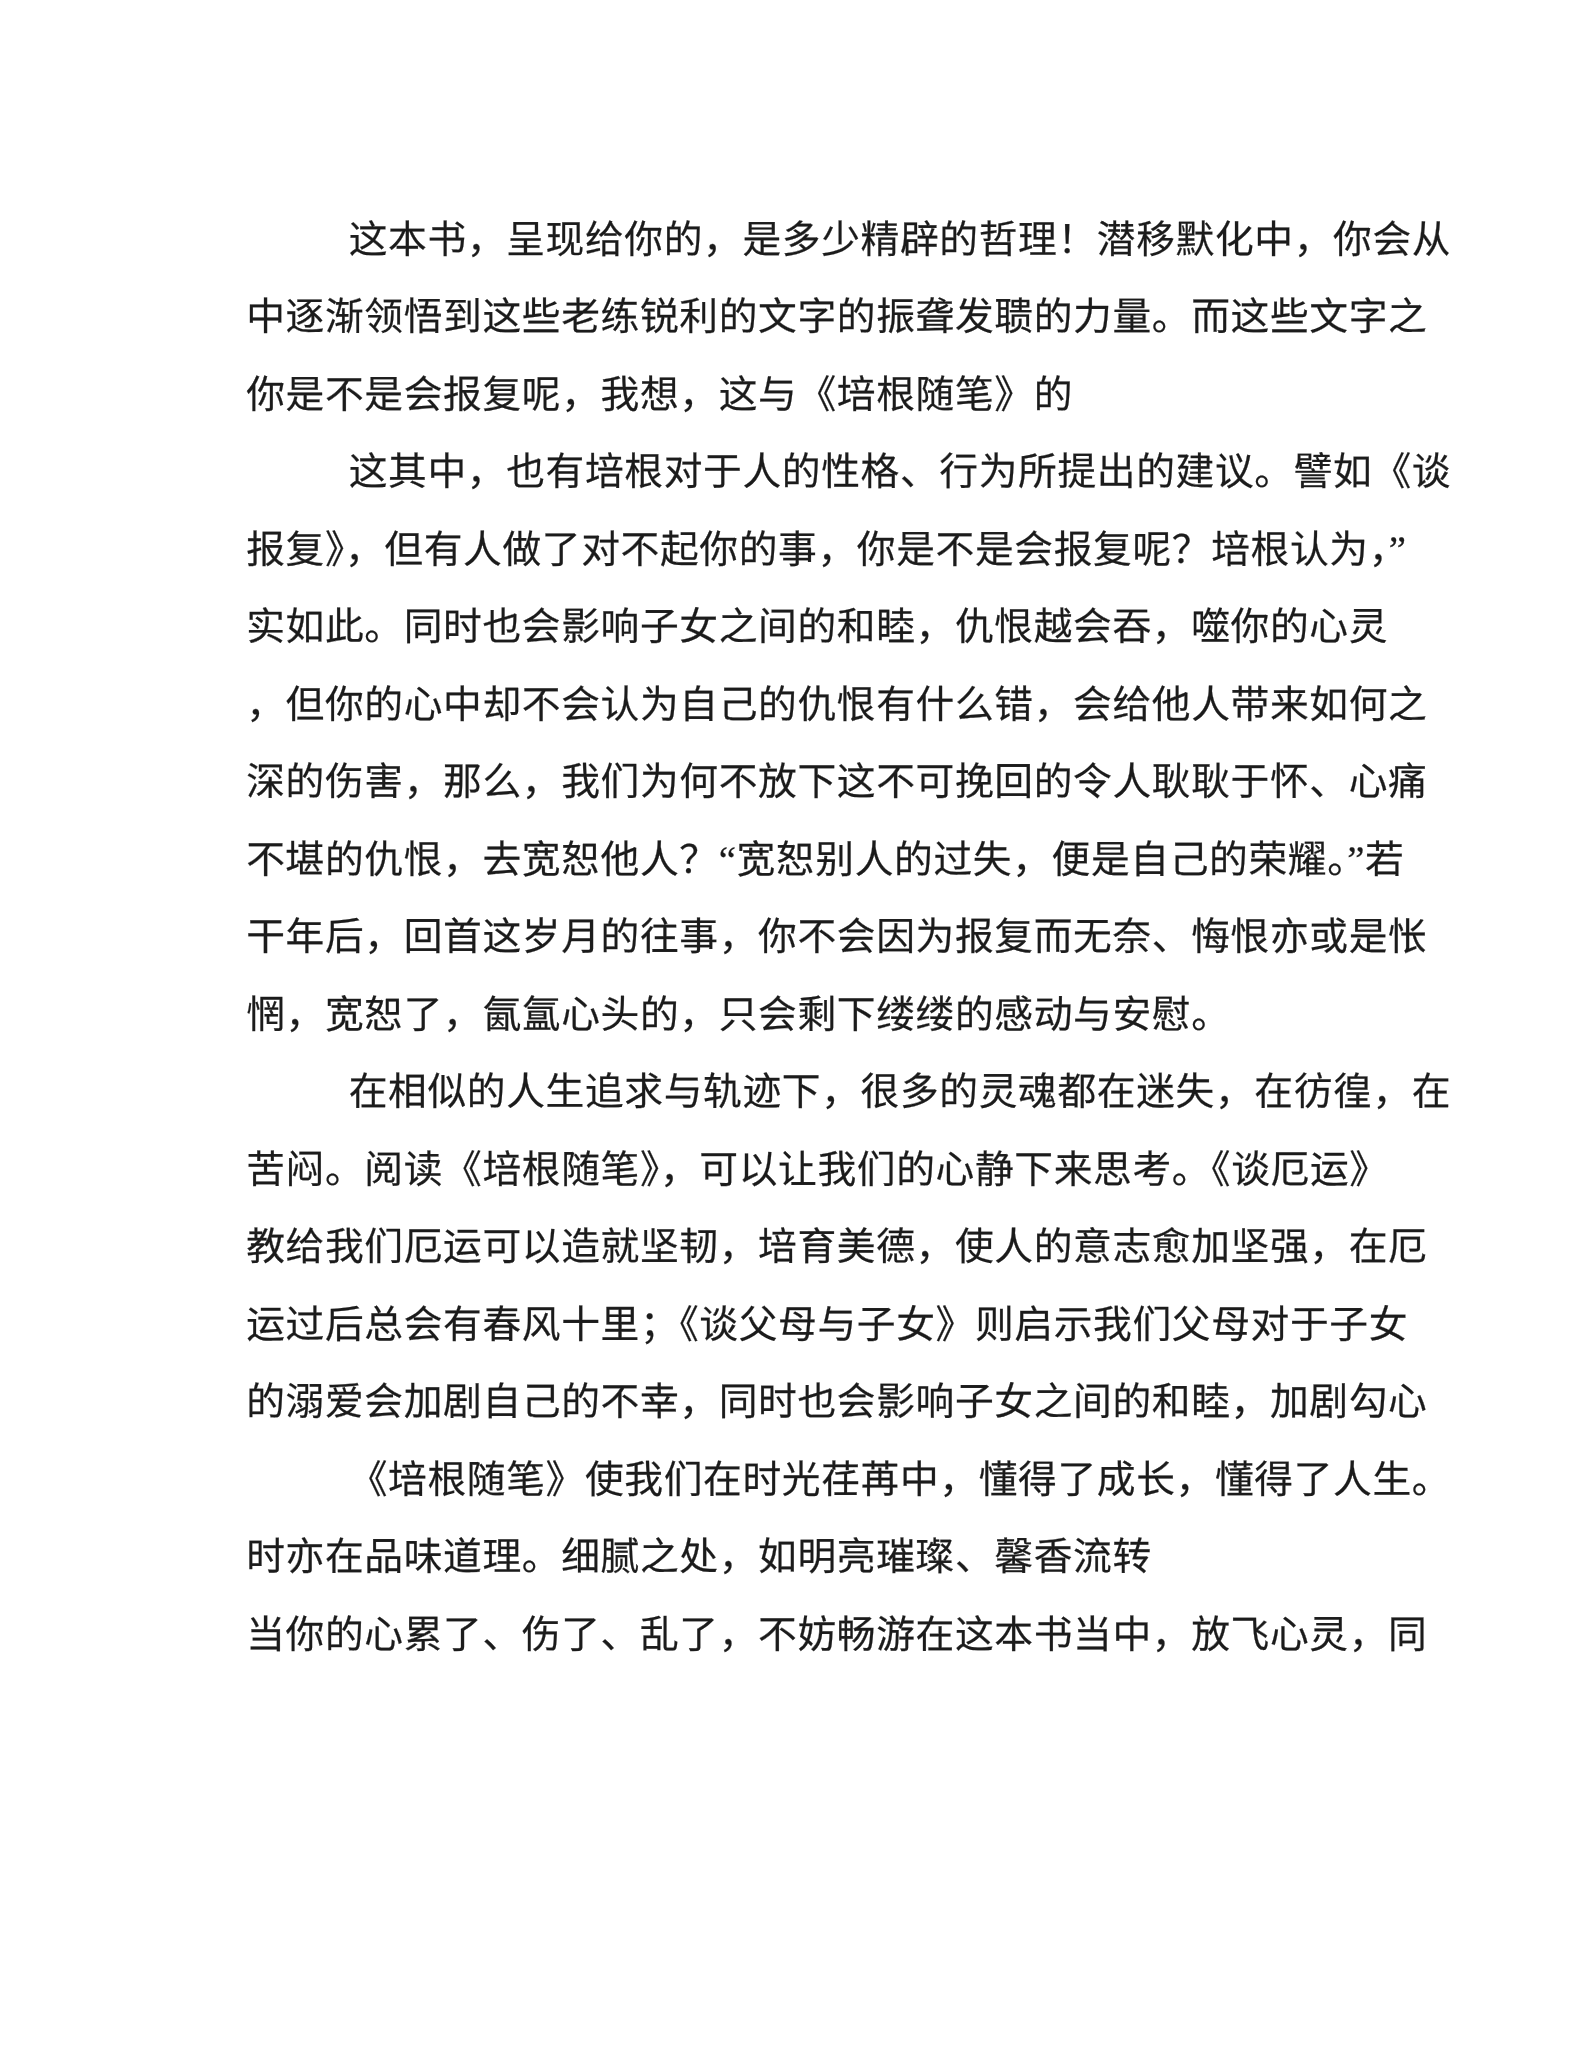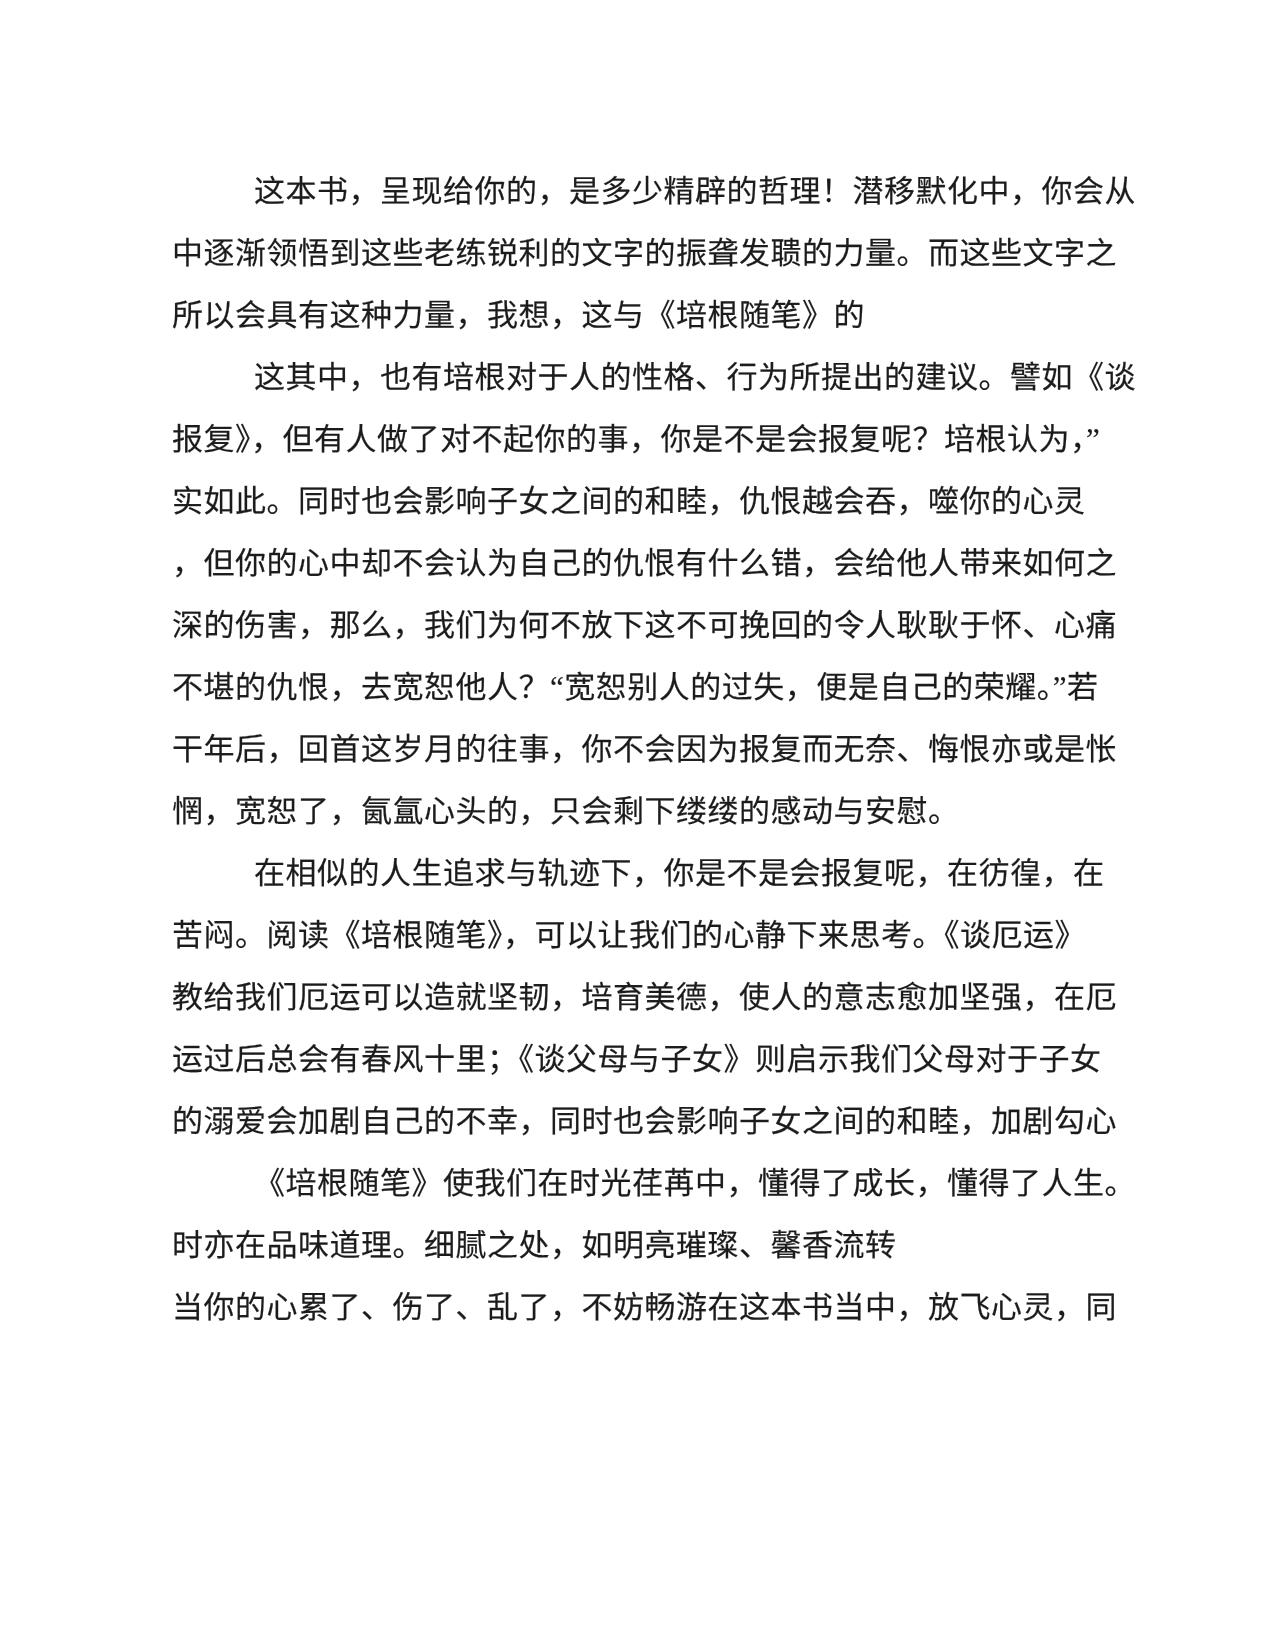--- a/index.html
+++ b/index.html
@@ -9,21 +9,21 @@
   }
   body {
     width: 1275px;
     height: 1650px;
     position: relative;
     overflow: hidden;
     font-family: "Liberation Serif", "DejaVu Serif", serif;
   }
   .doc {
     position: absolute;
-    left: 172px;
+    left: 197px;
     top: 161px;
     width: 965px;
     color: #1b1b1b;
   }
   .para {
     margin: 0;
     padding: 0;
   }
   .line {
     height: 62px;
@@ -40,36 +40,36 @@
   }
 </style>
 </head>
 <body>
 
 <main class="doc">
 
   <div class="para">
     <div class="line first">这本书，呈现给你的，是多少精辟的哲理！潜移默化中，你会从</div>
     <div class="line">中逐渐领悟到这些老练锐利的文字的振聋发聩的力量。而这些文字之</div>
-    <div class="line">所以会具有这种力量，我想，这与《培根随笔》的</div>
+    <div class="line">你是不是会报复呢，我想，这与《培根随笔》的</div>
   </div>
 
   <div class="para">
     <div class="line first">这其中，也有培根对于人的性格、行为所提出的建议。譬如《谈</div>
     <div class="line">报复》，但有人做了对不起你的事，你是不是会报复呢？培根认为，”</div>
     <div class="line">实如此。同时也会影响子女之间的和睦，仇恨越会吞，噬你的心灵</div>
     <div class="line">，但你的心中却不会认为自己的仇恨有什么错，会给他人带来如何之</div>
     <div class="line">深的伤害，那么，我们为何不放下这不可挽回的令人耿耿于怀、心痛</div>
     <div class="line">不堪的仇恨，去宽恕他人？“宽恕别人的过失，便是自己的荣耀。”若</div>
     <div class="line">干年后，回首这岁月的往事，你不会因为报复而无奈、悔恨亦或是怅</div>
     <div class="line">惘，宽恕了，氤氲心头的，只会剩下缕缕的感动与安慰。</div>
   </div>
 
   <div class="para">
-    <div class="line first">在相似的人生追求与轨迹下，你是不是会报复呢，在彷徨，在</div>
+    <div class="line first">在相似的人生追求与轨迹下，很多的灵魂都在迷失，在彷徨，在</div>
     <div class="line">苦闷。阅读《培根随笔》，可以让我们的心静下来思考。《谈厄运》</div>
     <div class="line">教给我们厄运可以造就坚韧，培育美德，使人的意志愈加坚强，在厄</div>
     <div class="line">运过后总会有春风十里；《谈父母与子女》则启示我们父母对于子女</div>
     <div class="line">的溺爱会加剧自己的不幸，同时也会影响子女之间的和睦，加剧勾心</div>
   </div>
 
   <div class="para">
     <div class="line first">《培根随笔》使我们在时光荏苒中，懂得了成长，懂得了人生。</div>
     <div class="line">时亦在品味道理。细腻之处，如明亮璀璨、馨香流转</div>
     <div class="line">当你的心累了、伤了、乱了，不妨畅游在这本书当中，放飞心灵，同</div>

